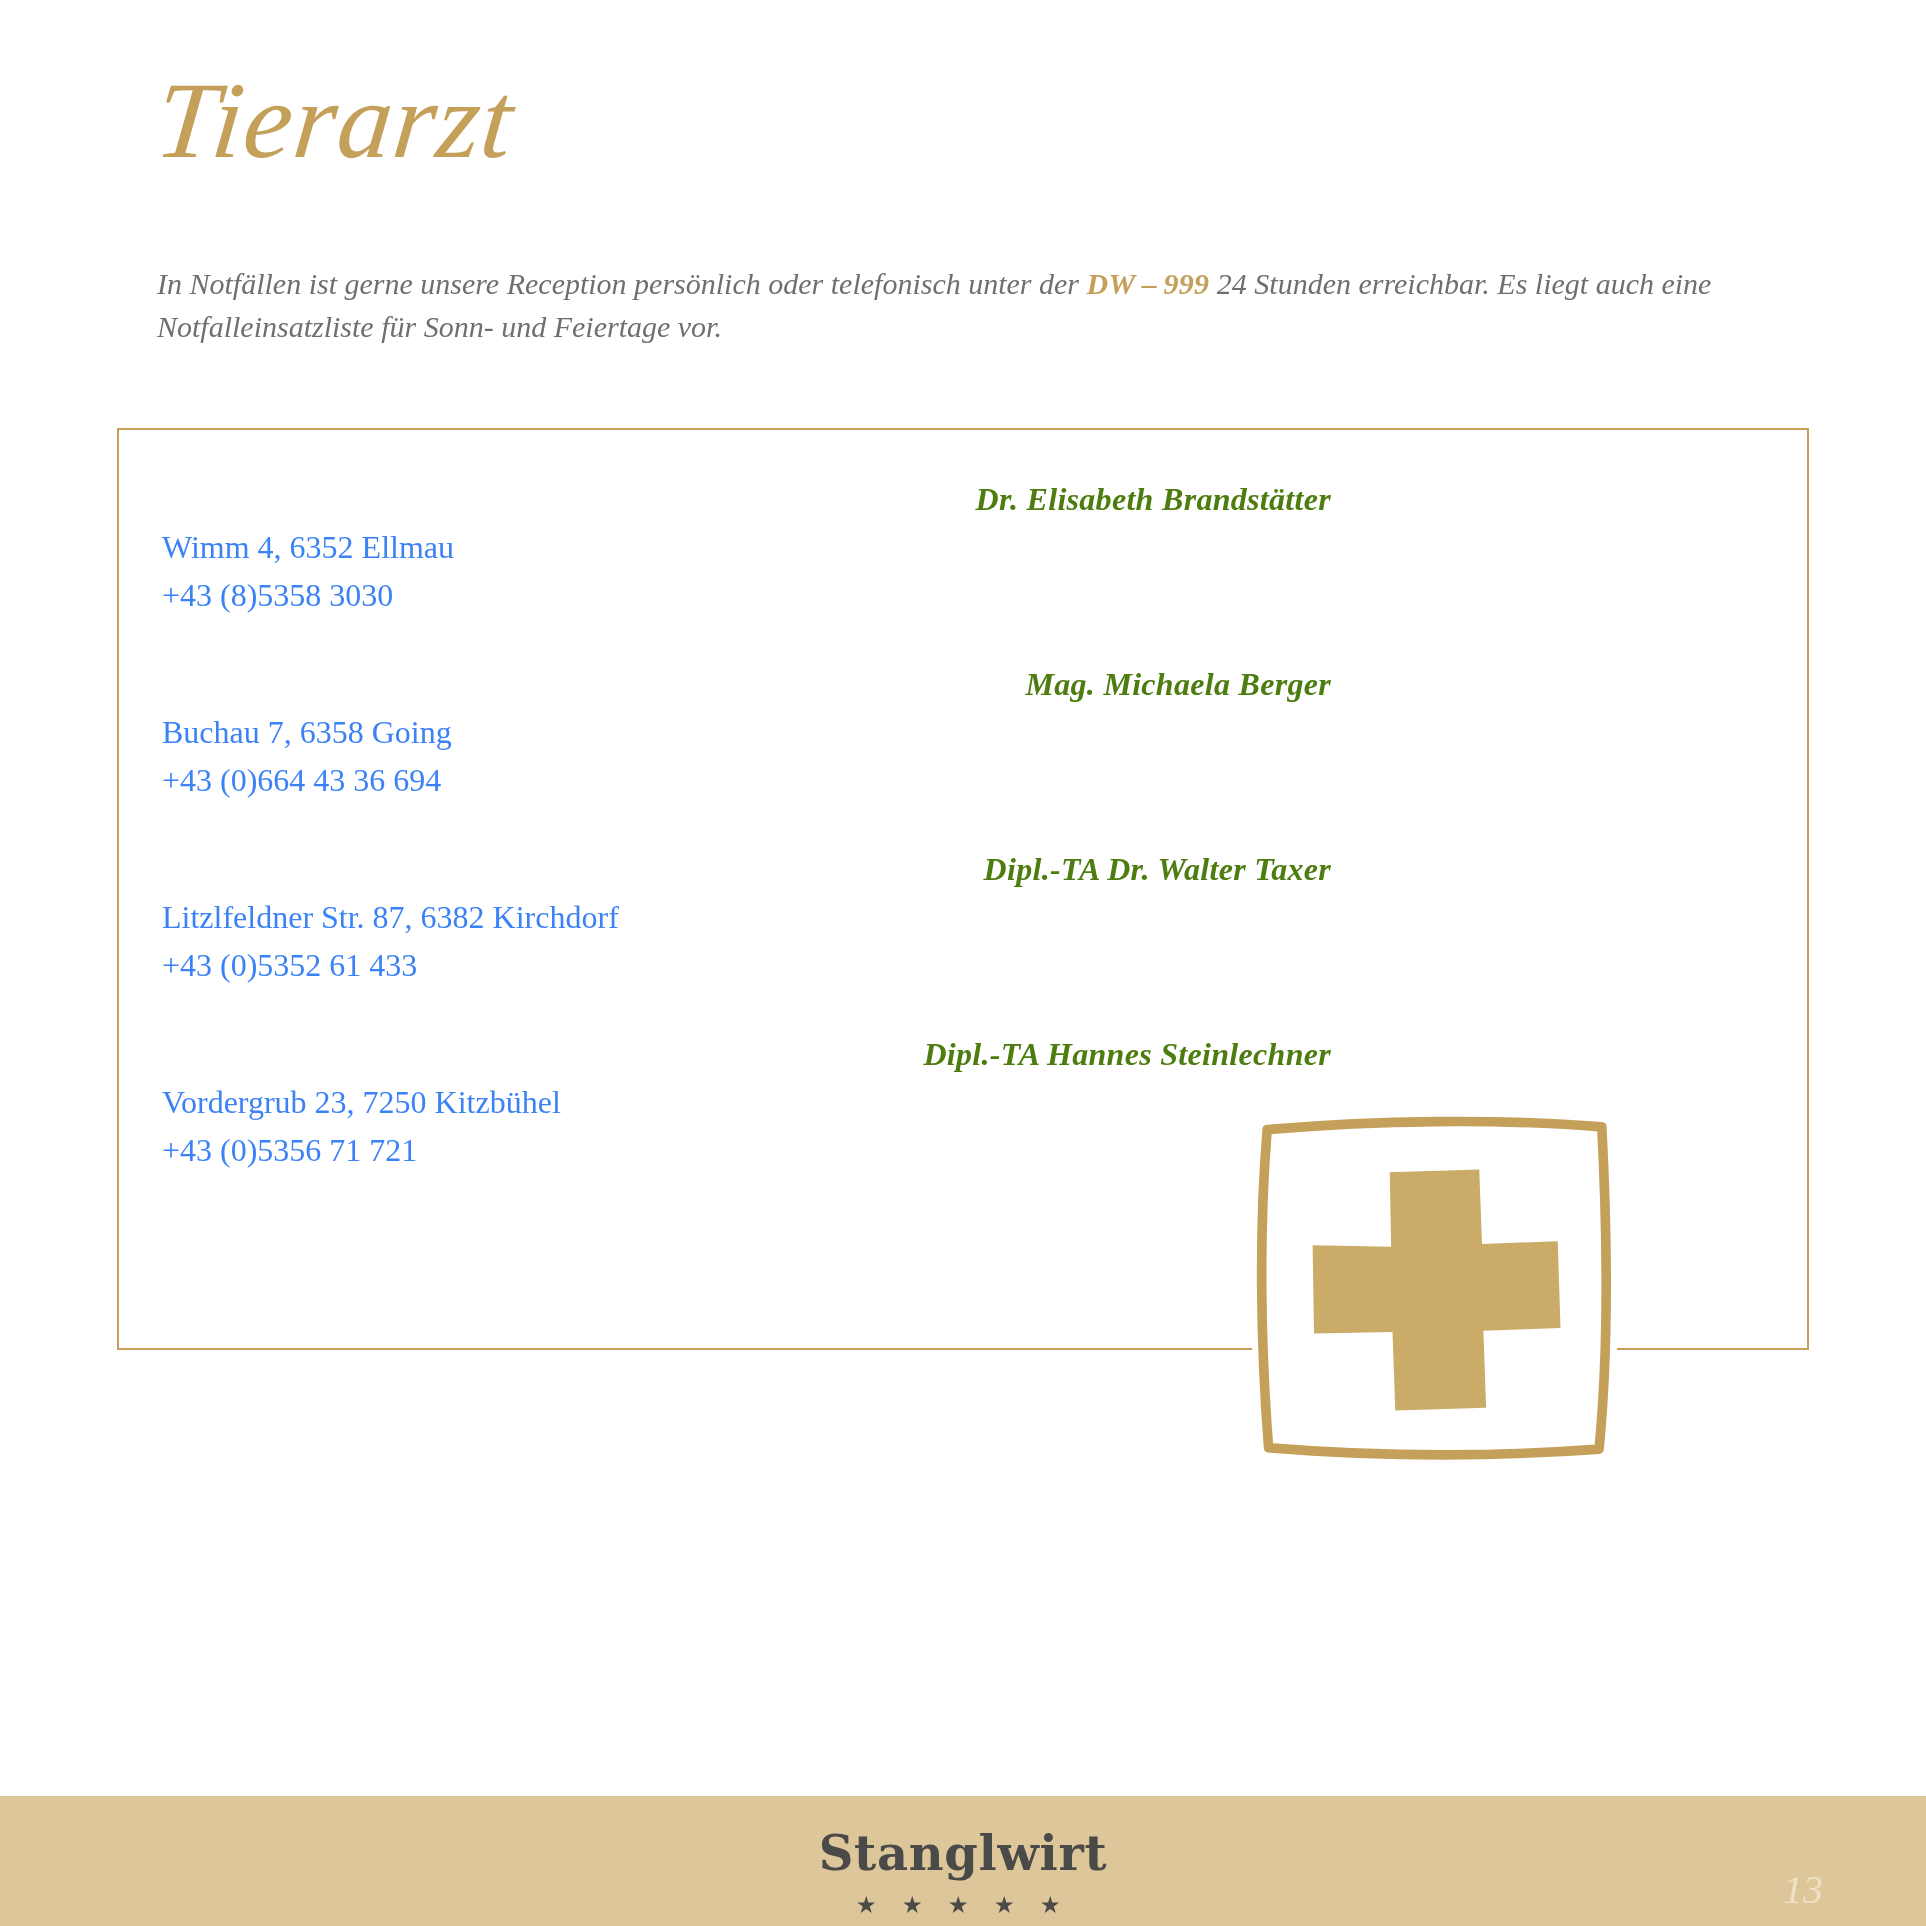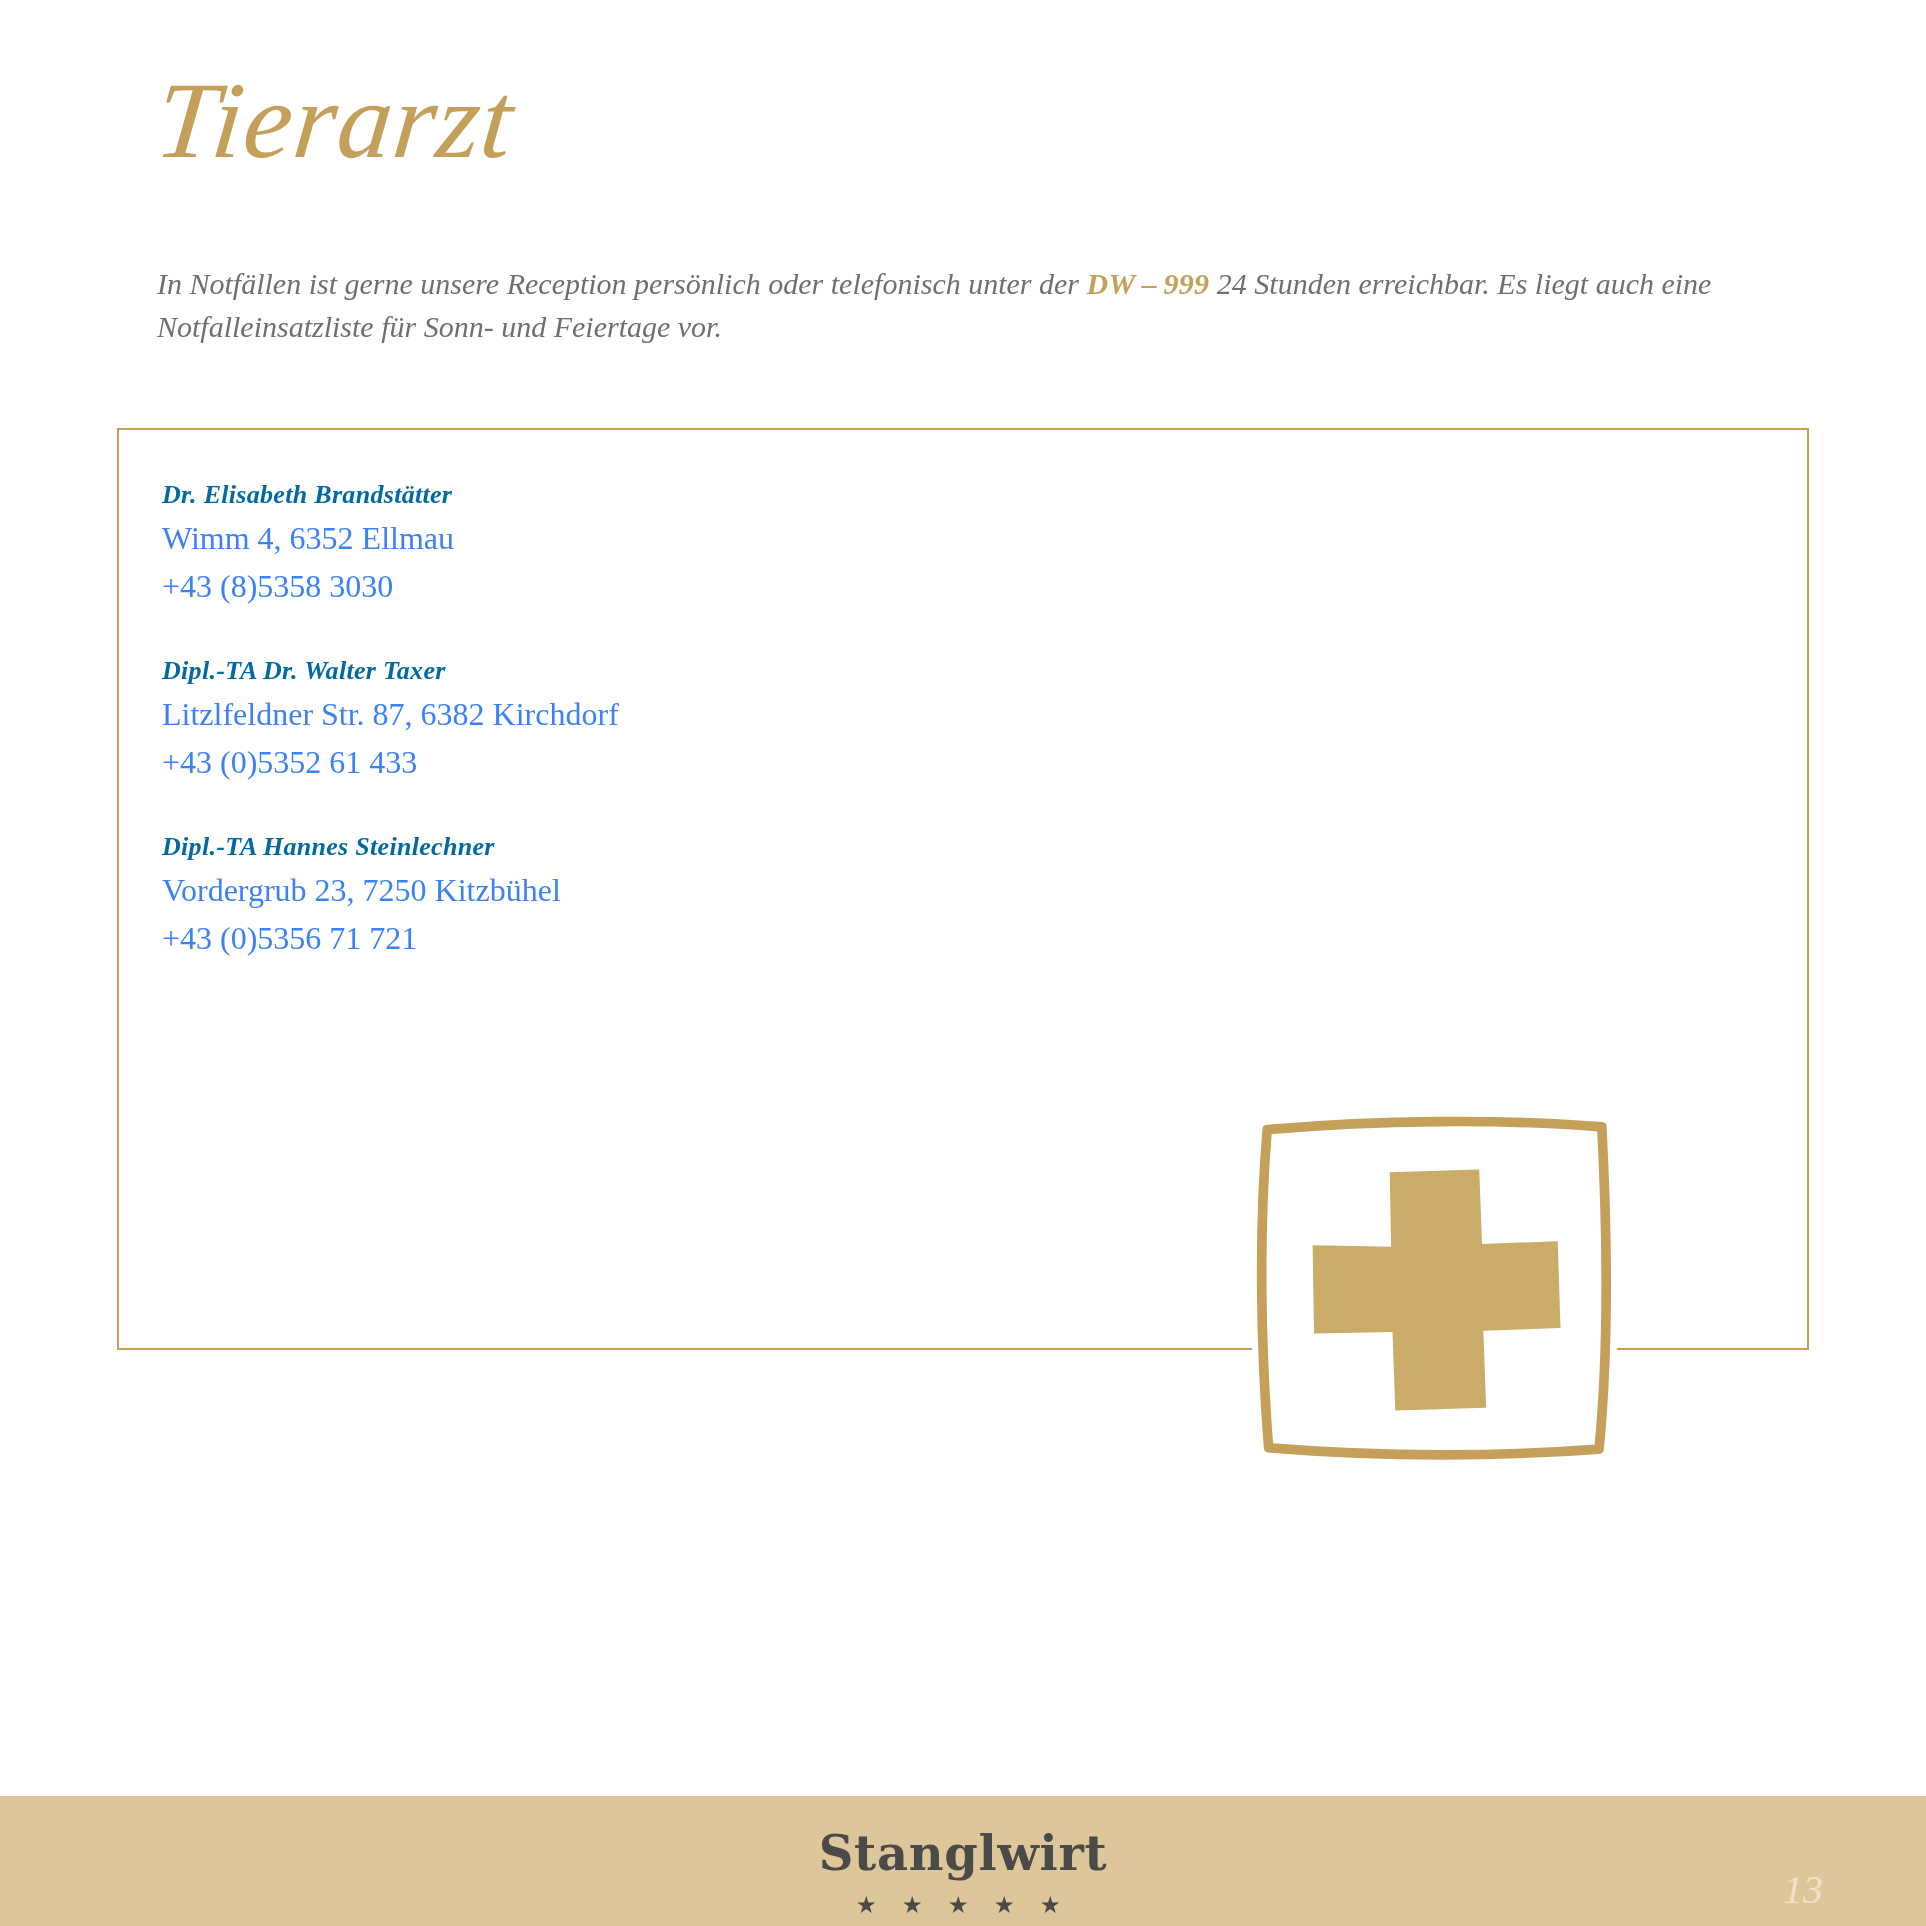--- a/index.html
+++ b/index.html
@@ -74,24 +74,25 @@
   }
 
   .entry {
     margin-bottom: 41px;
   }
   .entry:last-child { margin-bottom: 0; }
 
   .entry-name {
     font-style: italic;
     font-weight: bold;
-    font-size: 26px;
-    color: #0369a1;
+    font-size: 32px;
+    color: #4d7c0f;
     line-height: 1.5;
     letter-spacing: 0.3px;
+    text-align: right;
   }
   .entry-address,
   .entry-phone {
     font-size: 32px;
     color: #3b82f6;
     line-height: 1.5;
   }
 
   
   .emblem {
@@ -156,20 +157,25 @@
   <div class="box"></div>
 
   <div class="entries">
 
     <div class="entry">
       <div class="entry-name">Dr. Elisabeth Brandstätter</div>
       <div class="entry-address">Wimm 4, 6352 Ellmau</div>
       <div class="entry-phone">+43 (8)5358 3030</div>
     </div>
 
+    <div class="entry">
+      <div class="entry-name">Mag. Michaela Berger</div>
+      <div class="entry-address">Buchau 7, 6358 Going</div>
+      <div class="entry-phone">+43 (0)664 43 36 694</div>
+    </div>
 
     <div class="entry">
       <div class="entry-name">Dipl.-TA Dr. Walter Taxer</div>
       <div class="entry-address">Litzlfeldner Str. 87, 6382 Kirchdorf</div>
       <div class="entry-phone">+43 (0)5352 61 433</div>
     </div>
 
     <div class="entry">
       <div class="entry-name">Dipl.-TA Hannes Steinlechner</div>
       <div class="entry-address">Vordergrub 23, 7250 Kitzbühel</div>

